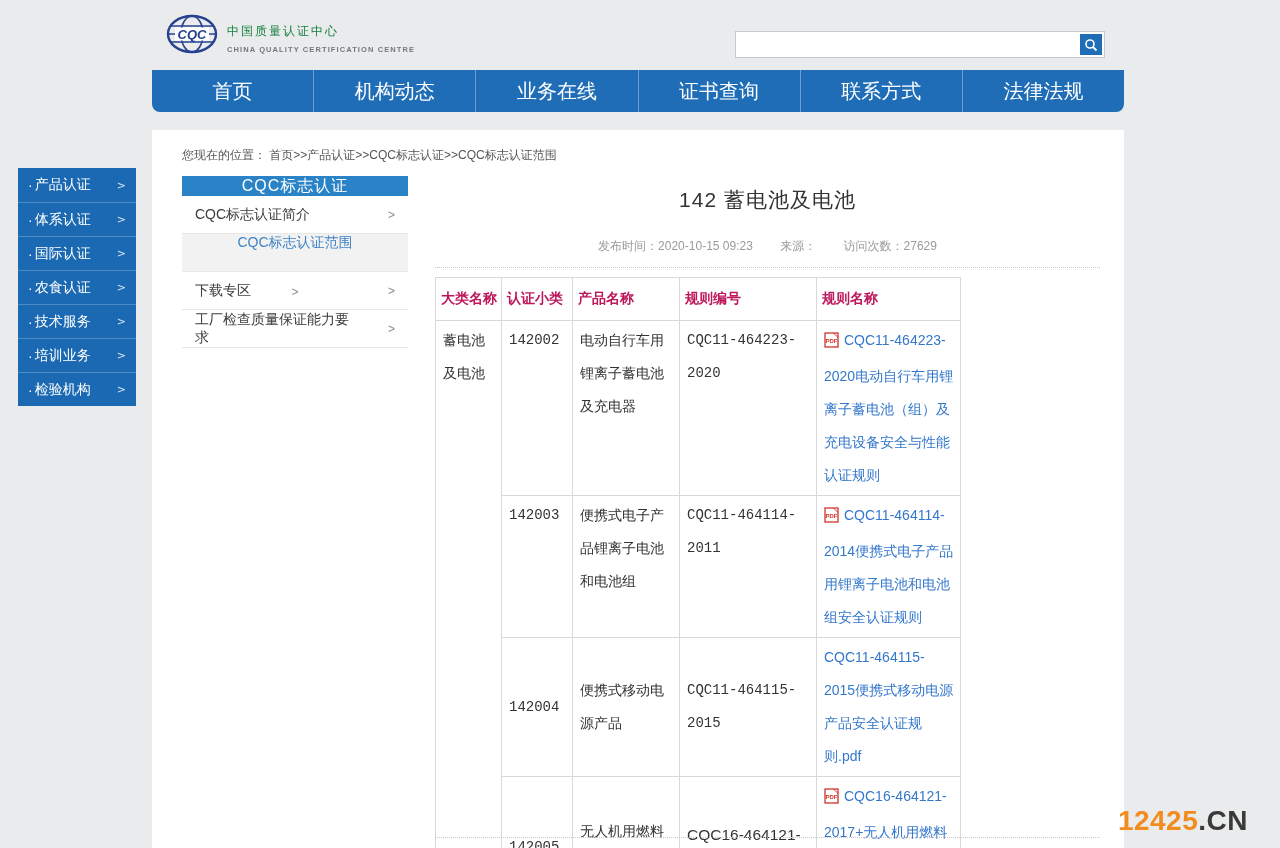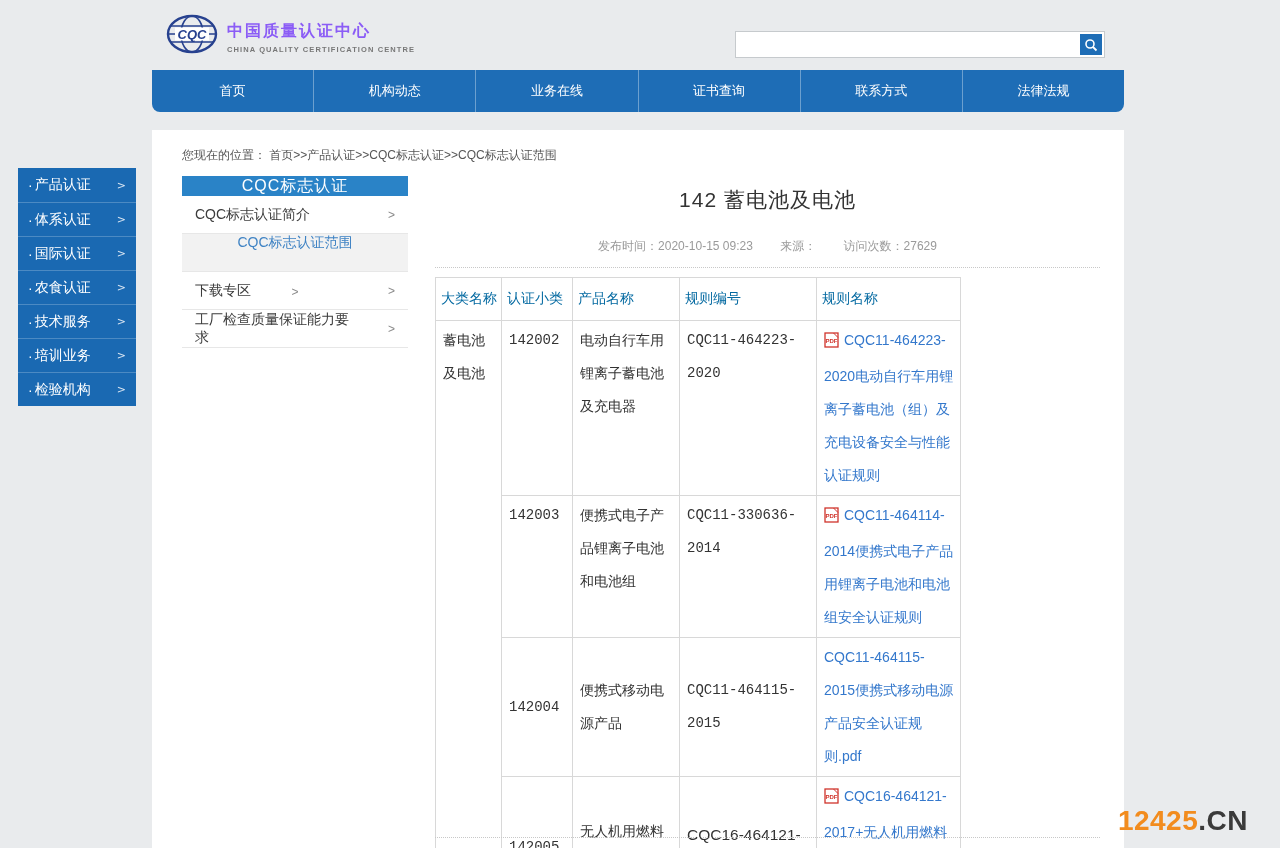--- a/index.html
+++ b/index.html
@@ -6,28 +6,28 @@
   body{
     width:1280px;height:848px;position:relative;overflow:hidden;
     background:#e9ebed;
     font-family:"Liberation Sans","DejaVu Sans",sans-serif;
     color:#333;
   }
   
   .logo-area{position:absolute;left:166px;top:14px;display:flex;align-items:center;gap:9px;}
   .logo-globe{flex:0 0 auto;}
   .logo-text{display:flex;flex-direction:column;}
-  .logo-title{font-size:16px;font-weight:700;color:#8b5cf6;letter-spacing:2px;line-height:24px;}
+  .logo-title{font-size:12px;font-weight:400;color:#15803d;letter-spacing:2px;line-height:24px;}
   .logo-subtitle{font-size:7.5px;font-weight:700;color:#777;letter-spacing:1.1px;margin-top:2px;}
   .search-wrap{position:absolute;left:735px;top:31px;width:370px;height:27px;background:#fff;border:1px solid #c6cacd;box-sizing:border-box;}
   .search-input{position:absolute;left:0;top:0;width:100%;height:100%;border:0;outline:none;box-sizing:border-box;padding:0 34px 0 8px;font-size:13px;background:transparent;}
   .search-btn{position:absolute;right:2px;top:2px;width:22px;height:21px;background:#1e6db6;border:0;padding:0;display:flex;align-items:center;justify-content:center;cursor:pointer;}
   
   .nav{position:absolute;left:152px;top:70px;width:972px;height:42px;background:#1e6db6;border-radius:0 0 8px 8px;display:flex;}
-  .nav-item{flex:1;display:flex;align-items:center;justify-content:center;color:#fff;font-size:13px;cursor:pointer;position:relative;}
+  .nav-item{flex:1;display:flex;align-items:center;justify-content:center;color:#fff;font-size:20px;cursor:pointer;position:relative;}
   .nav-item + .nav-item{border-left:1px solid rgba(255,255,255,0.35);}
   
   .panel{position:absolute;left:152px;top:130px;width:972px;height:718px;background:#ffffff;}
   .breadcrumb{position:absolute;left:182px;top:147px;font-size:12px;color:#555;}
   
   .side-nav{position:absolute;left:18px;top:168px;width:118px;background:#1a69b2;}
   .side-item{height:34px;display:flex;align-items:center;padding:0 10px 0 10px;color:#fff;font-size:14px;cursor:pointer;box-sizing:border-box;}
   .side-item + .side-item{border-top:1px solid rgba(255,255,255,0.22);}
   .side-bullet{margin-right:2px;}
   .side-label{flex:1;}
@@ -43,21 +43,21 @@
   .main{position:absolute;left:435px;top:130px;width:665px;height:718px;}
   .article-title{position:absolute;left:0;top:56px;width:100%;text-align:center;font-size:21px;color:#333;letter-spacing:1px;}
   .article-meta{position:absolute;left:0;top:108px;width:100%;text-align:center;font-size:12px;color:#9a9a9a;}
   .article-meta .meta-part{margin:0 12px;}
   .dotted-sep{position:absolute;left:0;width:100%;border-top:1px dotted #c8c8c8;height:0;}
   .sep-top{top:137px;}
   .sep-bottom{top:707px;}
   
   .rules-table{position:absolute;left:0;top:147px;border-collapse:collapse;table-layout:fixed;}
   .rules-table th,.rules-table td{border:1px solid #d8d8d8;box-sizing:border-box;}
-  .rules-table th{height:43px;font-weight:400;font-size:14px;color:#0369a1;text-align:left;padding:0 4px 0 5px;white-space:nowrap;vertical-align:middle;}
+  .rules-table th{height:43px;font-weight:700;font-size:14px;color:#be185d;text-align:left;padding:0 4px 0 5px;white-space:nowrap;vertical-align:middle;}
   .rules-table td{padding:3px 6px 3px 7px;font-size:14px;color:#333;line-height:33px;}
   .row-a td{vertical-align:top;height:141px;}
   .row-b td{vertical-align:top;height:141px;}
   .row-c td{vertical-align:middle;height:104px;}
   .row-d td{vertical-align:middle;height:102px;}
   td.cat-cell{vertical-align:top;}
   .mono{font-family:"Liberation Mono","DejaVu Sans Mono",monospace;font-size:13px;}
   td.rule-no-d{font-family:"Liberation Sans","DejaVu Sans",sans-serif;font-size:15.5px;line-height:26px;}
   .rule-link{color:#3478cc;text-decoration:none;cursor:pointer;}
   .pdf-icon{display:inline-block;vertical-align:-3px;margin-right:5px;}
@@ -204,21 +204,21 @@
           <a class="rule-link"><span class="pdf-icon"><svg width="15" height="16" viewBox="0 0 15 16">
                   <rect x="1" y="1" width="13" height="14" fill="#ffffff" stroke="#d0342c" stroke-width="1.3"></rect>
                   <path d="M9.5 1 L14 5.5" stroke="#d0342c" stroke-width="1"></path>
                   <text x="7.5" y="10.5" text-anchor="middle" font-size="6" font-weight="bold" fill="#d0342c" font-family="Liberation Sans, sans-serif">PDF</text>
                 </svg></span><span>CQC11-464223-2020电动自行车用锂离子蓄电池（组）及充电设备安全与性能认证规则</span></a>
         </td>
       </tr>
       <tr class="row-b">
         <td class="mono">142003</td>
         <td>便携式电子产品锂离子电池和电池组</td>
-        <td class="mono">CQC11-330636-2014</td>
+        <td class="mono">CQC11-464114-2011</td>
         <td>
           <a class="rule-link"><span class="pdf-icon"><svg width="15" height="16" viewBox="0 0 15 16">
                   <rect x="1" y="1" width="13" height="14" fill="#ffffff" stroke="#d0342c" stroke-width="1.3"></rect>
                   <path d="M9.5 1 L14 5.5" stroke="#d0342c" stroke-width="1"></path>
                   <text x="7.5" y="10.5" text-anchor="middle" font-size="6" font-weight="bold" fill="#d0342c" font-family="Liberation Sans, sans-serif">PDF</text>
                 </svg></span><span>CQC11-464114-2014便携式电子产品用锂离子电池和电池组安全认证规则</span></a>
         </td>
       </tr>
       <tr class="row-c">
         <td class="mono">142004</td>

